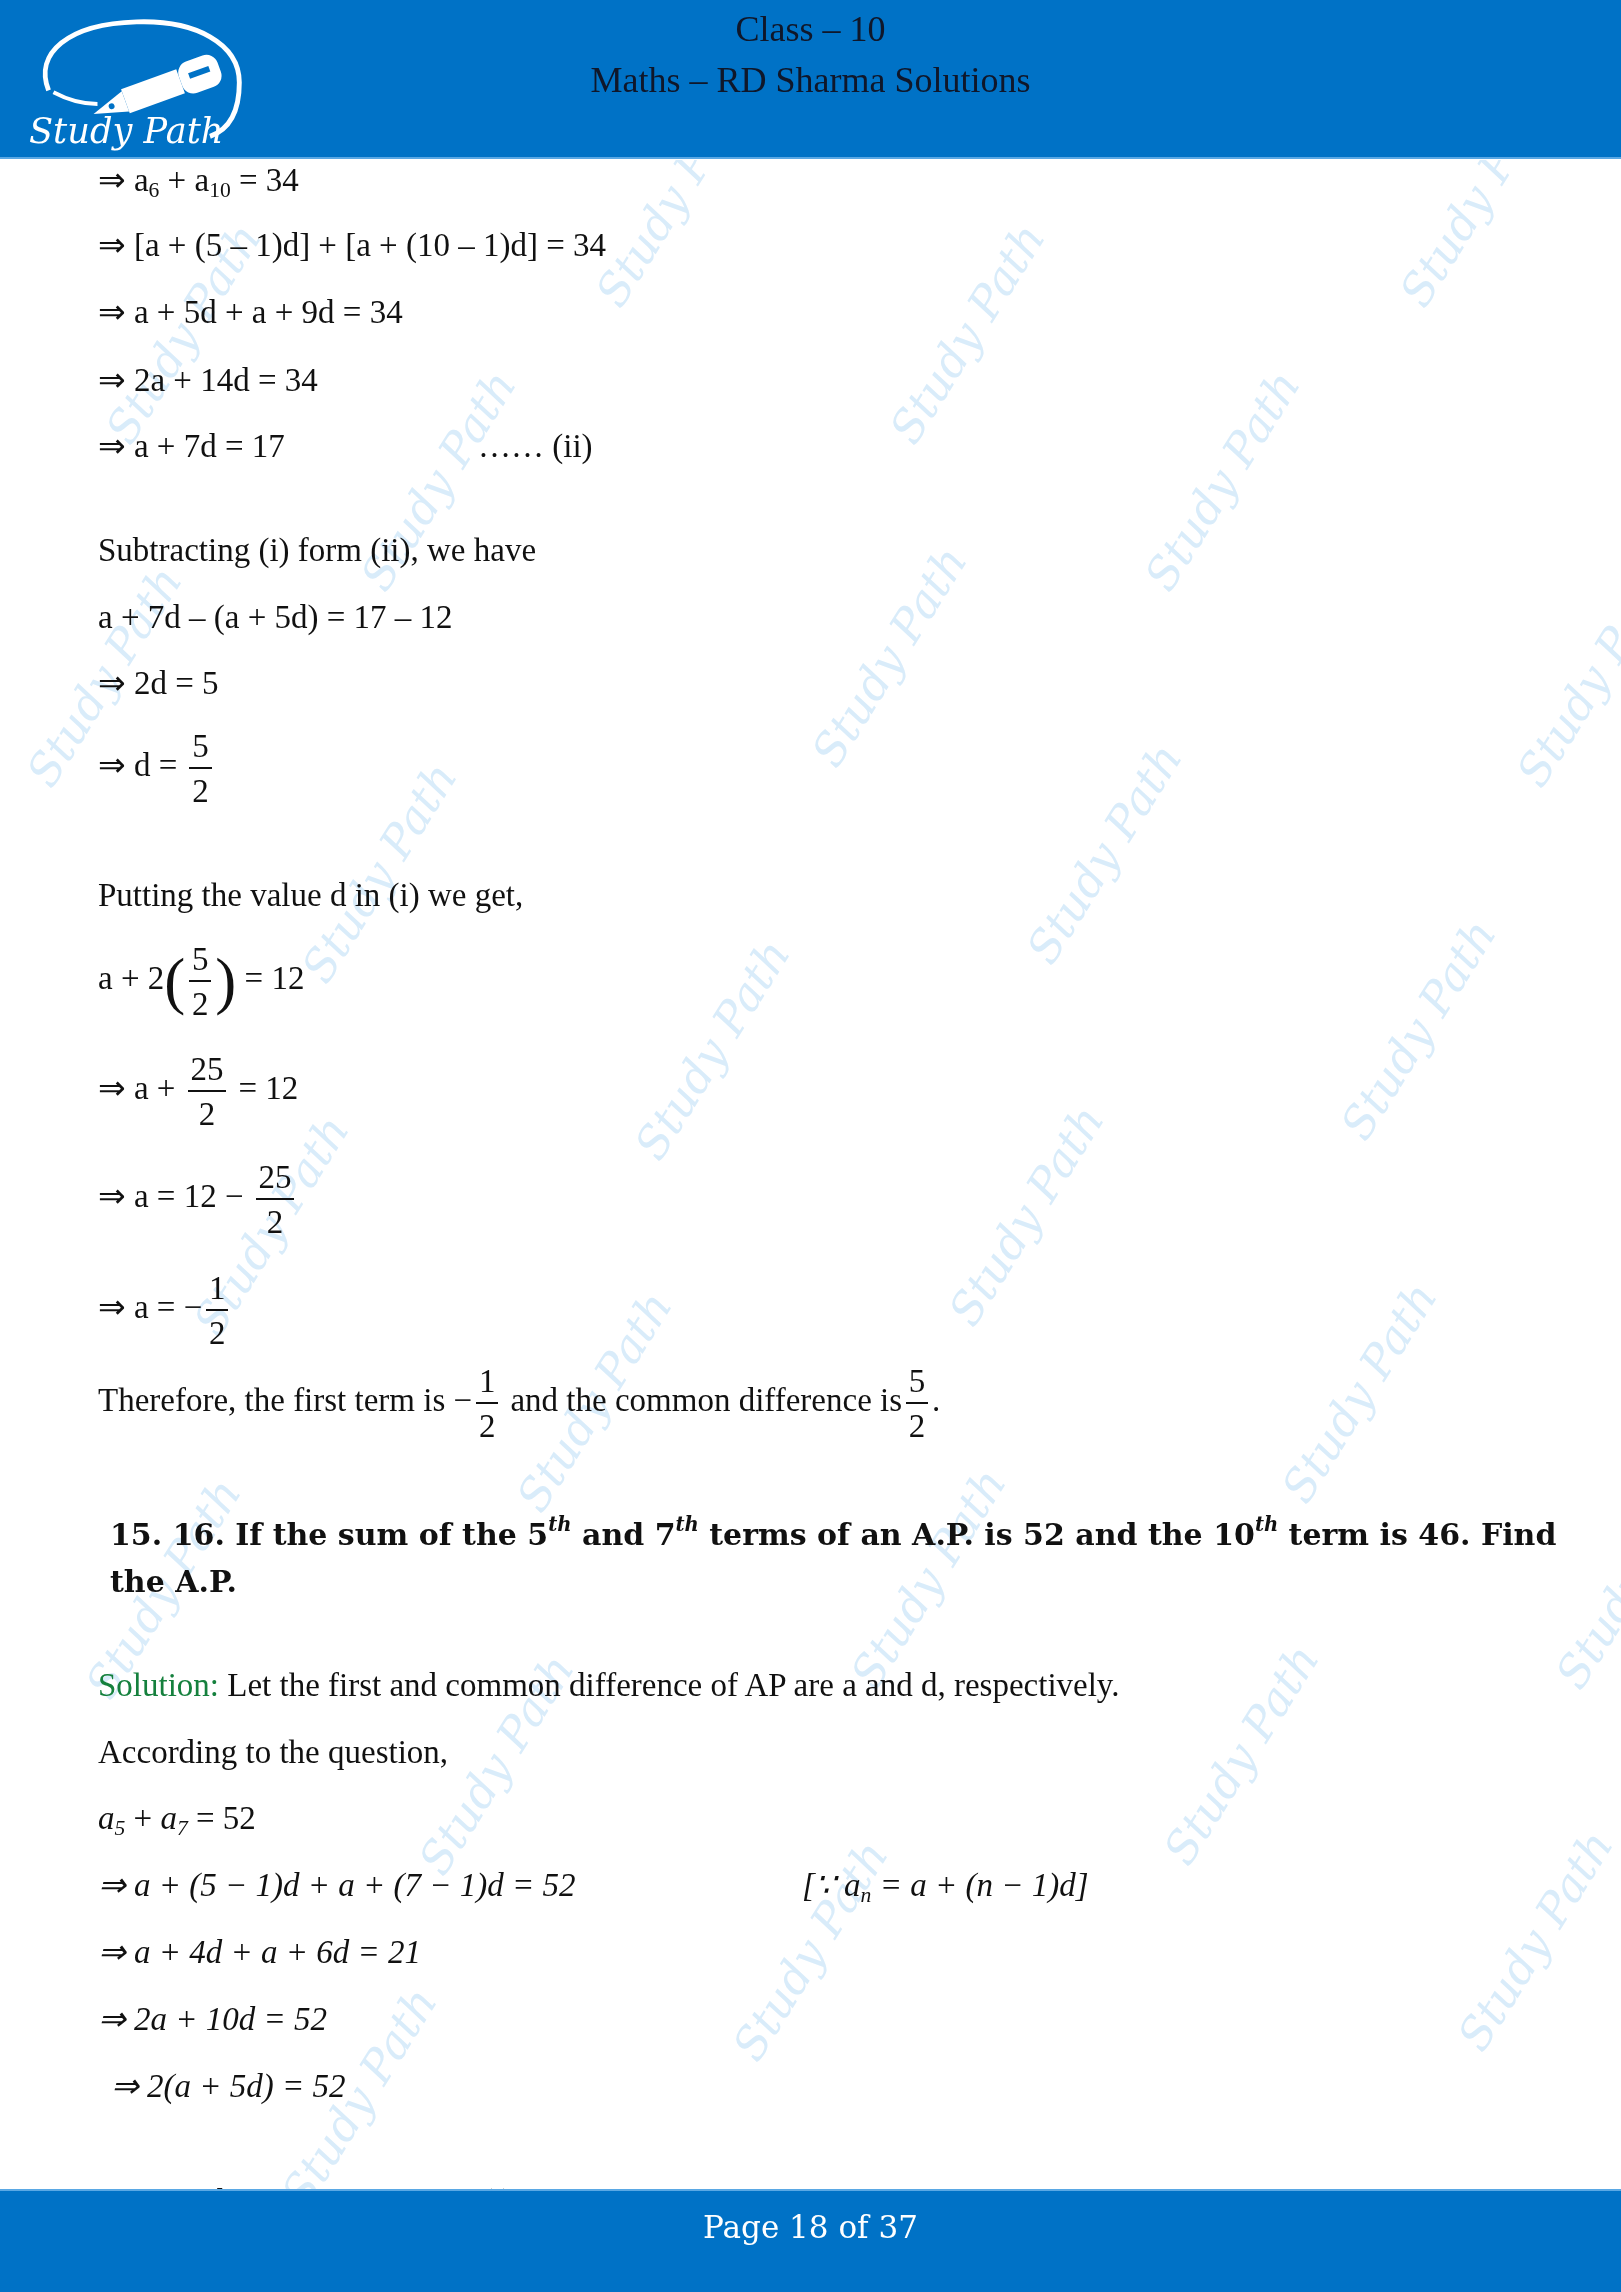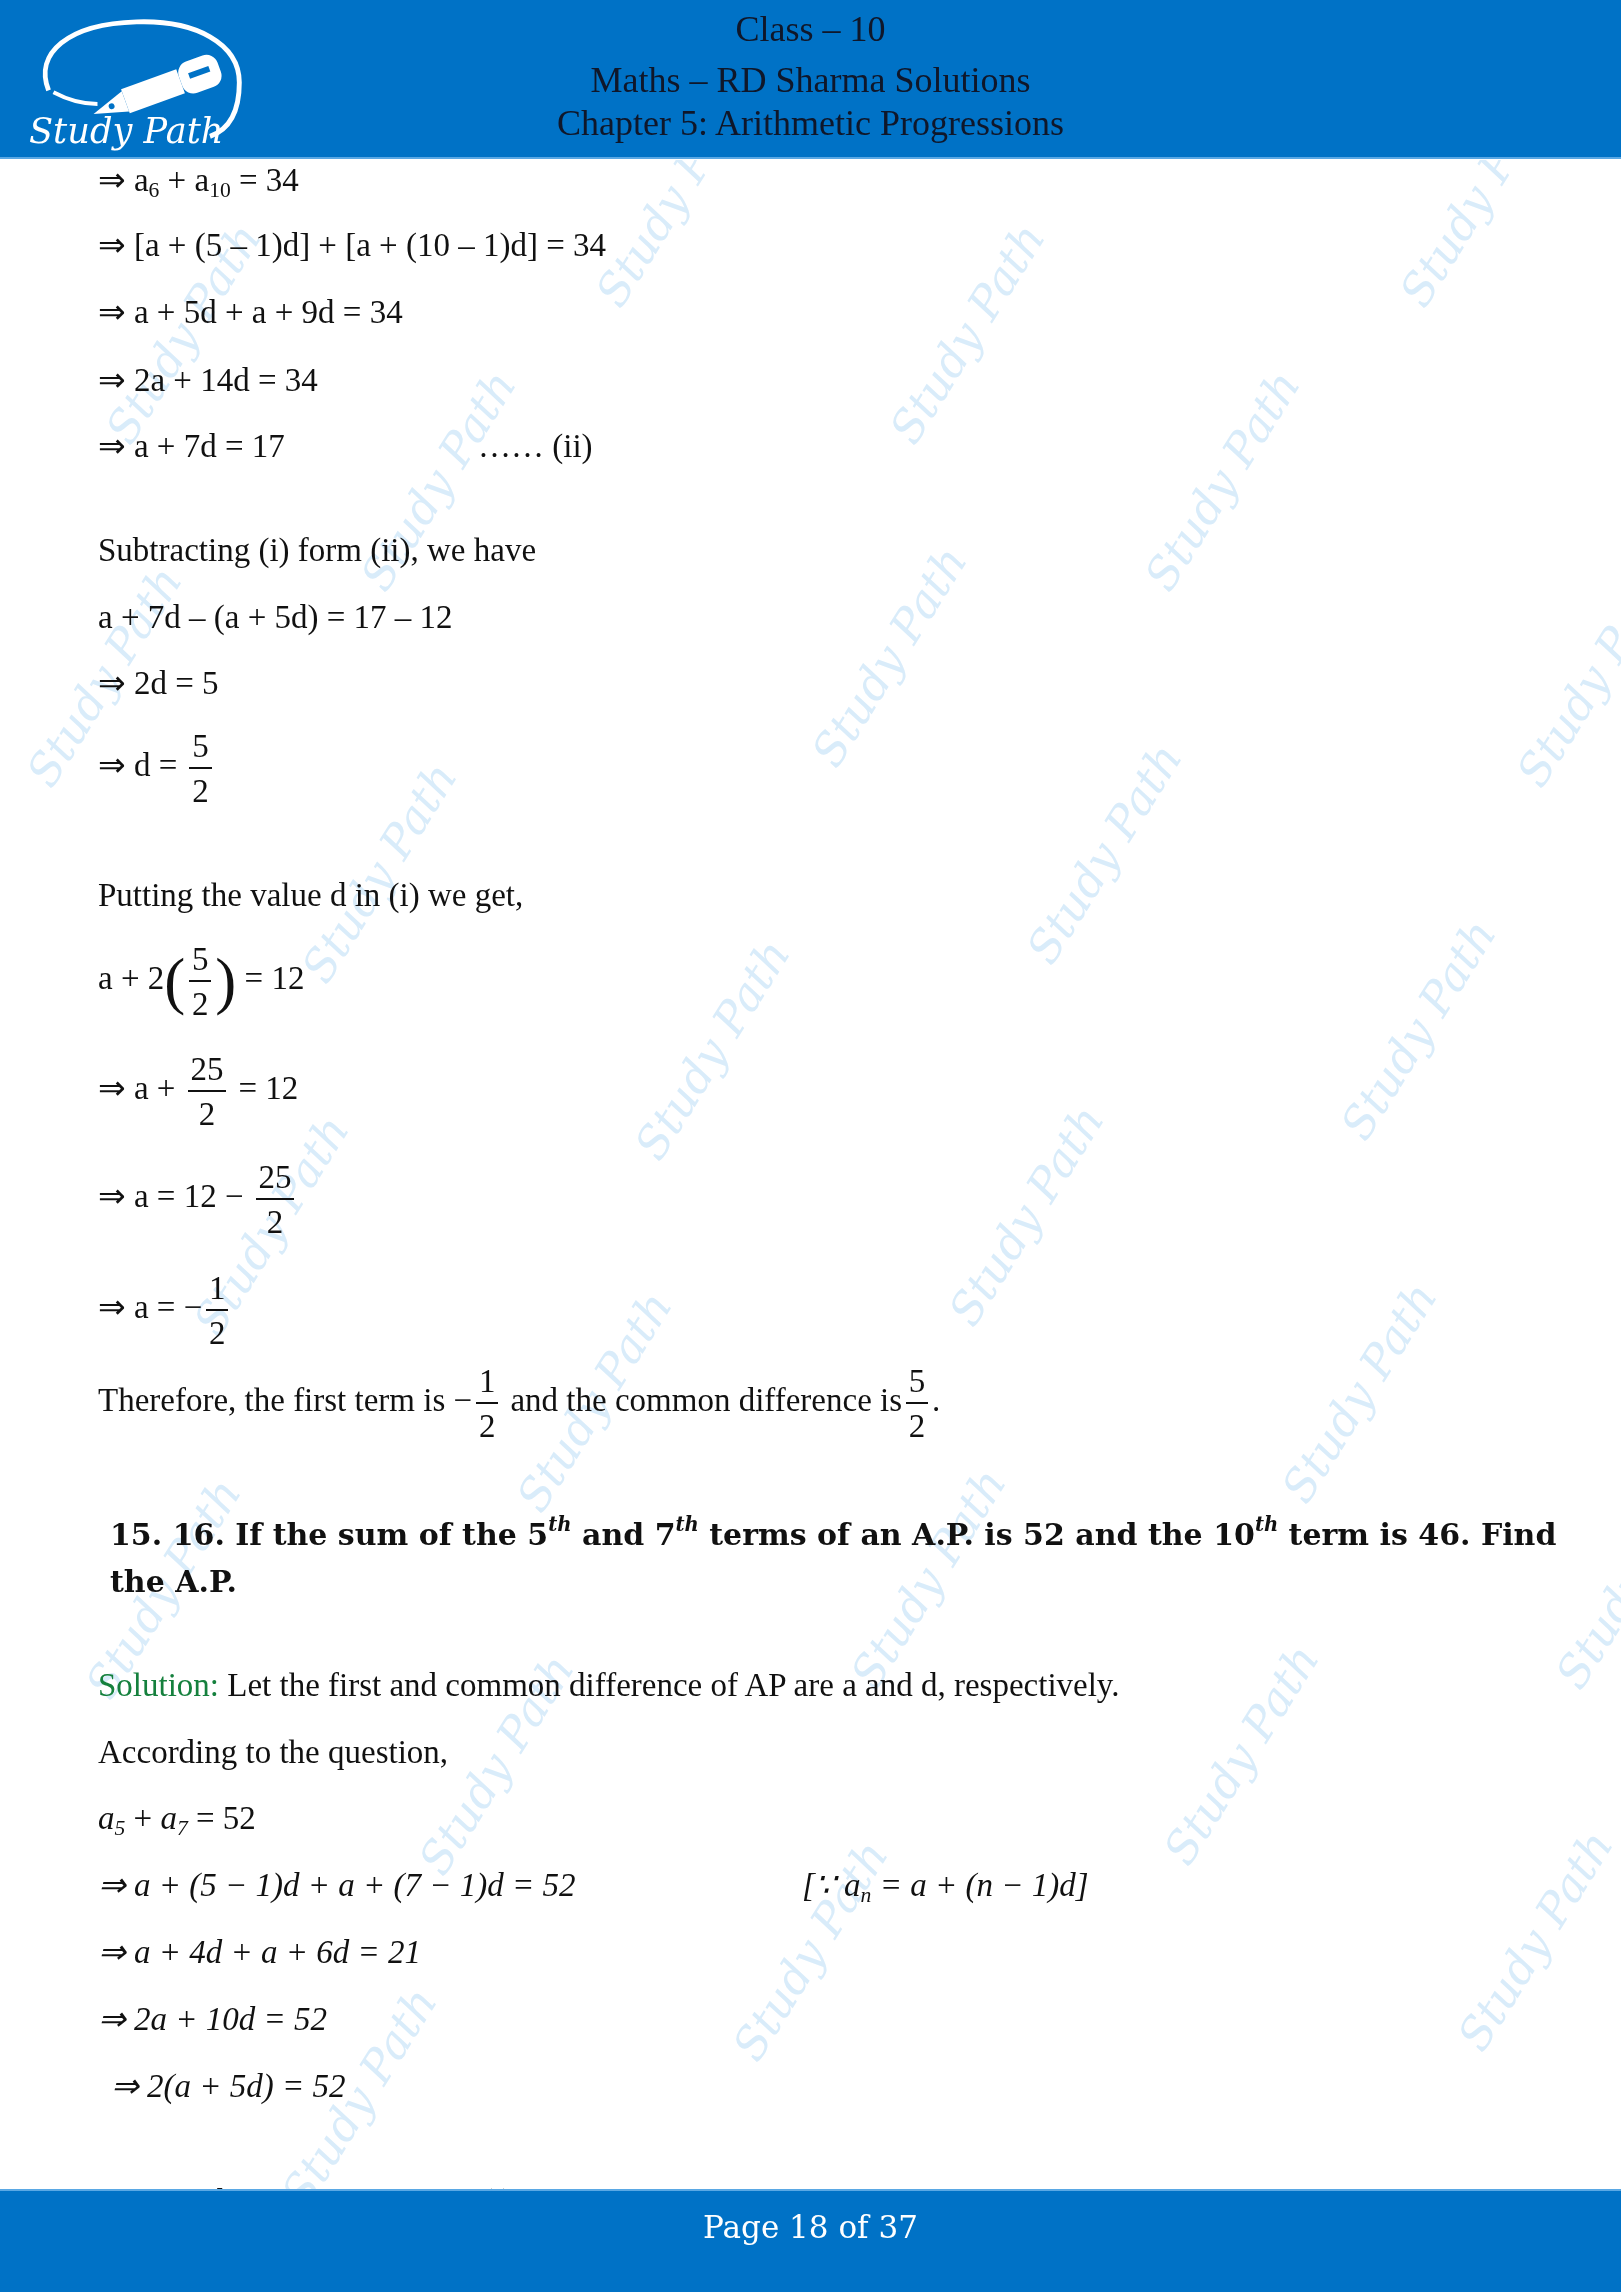--- a/index.html
+++ b/index.html
@@ -57,21 +57,20 @@
       <polygon points="60,82 95,70 95,92" fill="#fff"></polygon>
       <rect x="95" y="68" width="60" height="26" fill="#fff"></rect>
       <rect x="155" y="64" width="42" height="34" rx="12" fill="#fff"></rect>
       <rect x="165" y="76" width="22" height="6" fill="#0072c6"></rect>
       <circle cx="80" cy="81" r="3" fill="#0072c6"></circle>
     </g>
     <text x="0" y="132" fill="#fff" font-family="DejaVu Serif, serif" font-style="italic" font-size="36">Study Path</text>
   </svg>
   <div class="h-line h1">Class – 10</div>
   <div class="h-line h2">Maths – RD Sharma Solutions</div>
-  <div class="h-line h3">Chapter 5: Arithmetic Progressions</div>
 </div>
 
 <div class="watermarks">
   <span class="wm" style="left:549px;top:9.8px;">Study Path</span>
   <span class="wm" style="left:1353px;top:9.8px;">Study Path</span>
   <span class="wm" style="left:59px;top:147px;">Study Path</span>
   <span class="wm" style="left:843px;top:147px;">Study Path</span>
   <span class="wm" style="left:314px;top:294px;">Study Path</span>
   <span class="wm" style="left:1098px;top:294px;">Study Path</span>
   <span class="wm" style="left:-19.6px;top:490px;">Study Path</span>

